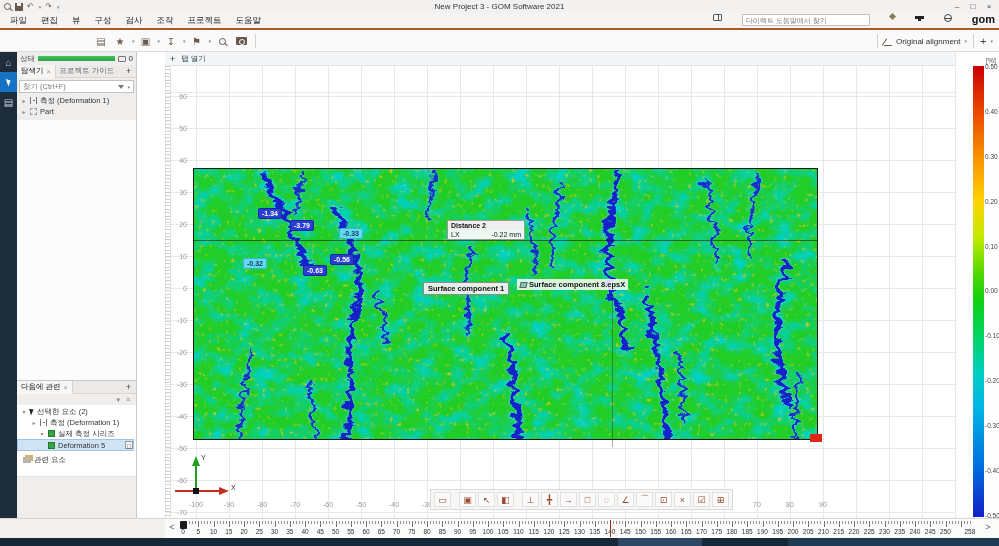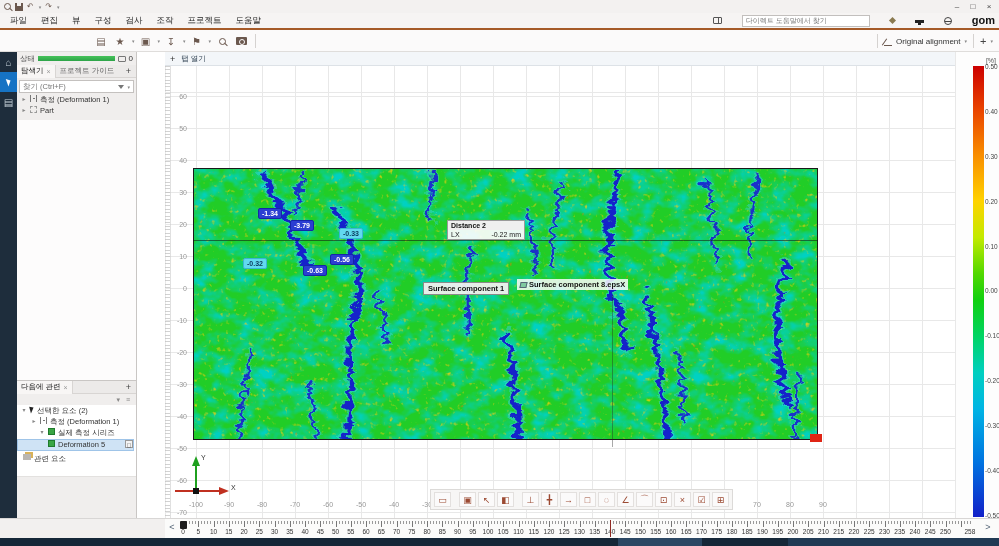--- a/index.html
+++ b/index.html
@@ -14,21 +14,21 @@
 .save-icon{width:8px;height:8px;background:#6b584e;position:relative}
 .save-icon::after{content:"";position:absolute;left:2px;top:0;width:4px;height:3px;background:#f3f1f0}
 .caret{font-size:5px;color:#888;margin-left:1px}
 .win-title{position:absolute;left:0;right:0;text-align:center;font-size:8px;color:#333;pointer-events:none}
 .winctl{position:absolute;right:2px;top:0;display:flex}
 .winctl span{width:16px;height:12px;display:flex;align-items:center;justify-content:center;font-size:8px;color:#444}
 
 .menubar{position:absolute;left:0;top:13px;width:999px;height:15px;background:#f6f4f3;display:flex;align-items:center}
 #menubarItems{display:flex;padding-left:3px}
 .menu-item{padding:0 7px;font-size:8.5px;color:#222;line-height:15px;cursor:default}
-.helparea{position:absolute;right:4px;top:1px;display:flex;align-items:center;gap:20px;height:13px}
+.helparea{position:absolute;right:4px;top:1px;display:flex;gap:20px;height:13px}
 .book-icon{width:9px;height:7px;border:1px solid #555;border-radius:1px;position:relative}
 .book-icon::after{content:"";position:absolute;left:4px;top:0;width:1px;height:5px;background:#555}
 .help-input{width:128px;height:12px;border:1px solid #c2bfbd;background:#fff;font-size:7px;padding:0 3px;color:#666;font-family:inherit}
 .spark-icon{width:5px;height:5px;background:#8a7a50;transform:rotate(45deg)}
 .academy-icon{width:9px;height:3px;background:#222;position:relative;margin-top:2px}
 .academy-icon::after{content:"";position:absolute;left:3px;top:2px;width:3px;height:3px;background:#222}
 .globe-icon{width:8px;height:8px;border:1px solid #444;border-radius:50%;position:relative}
 .globe-icon::after{content:"";position:absolute;left:0;top:3px;width:6px;height:1px;background:#444}
 .brand{font-size:11px;font-weight:bold;color:#111;letter-spacing:0;line-height:11px}
 .accent{position:absolute;left:0;top:28px;width:999px;height:2px;background:#a55a28}
@@ -56,21 +56,21 @@
 .pbar>div{width:100%;height:100%;background:linear-gradient(#46c35a,#2da348)}
 .mon-icon{width:8px;height:6px;border:1px solid #777;border-radius:1px}
 .ex-tabs{height:13px;display:flex;align-items:center;background:#eceae9;border-bottom:1px solid #d8d5d3}
 .ex-tab{padding:0 4px;height:13px;display:flex;align-items:center;gap:3px;font-size:7.5px;color:#666}
 .ex-tab.active{background:#f8f6f5;color:#111;border-right:1px solid #d8d5d3}
 .tab-x{color:#999;font-size:7px}
 .ex-add{margin-left:auto;padding:0 5px;color:#444;font-size:9px}
 .ex-search{margin:2px;height:13px;border:1px solid #c4c1bf;background:#fff;display:flex;align-items:center;padding:0 3px;gap:2px}
 .ex-search input{flex:1;border:0;outline:0;font-size:7.5px;color:#666;font-family:inherit;min-width:0}
 .funnel{width:0;height:0;border-left:3px solid transparent;border-right:3px solid transparent;border-top:4px solid #777}
-.trow{height:11px;display:flex;gap:3px;font-size:7.5px;color:#333}
+.trow{height:11px;display:flex;align-items:center;gap:3px;font-size:7.5px;color:#333}
 .arr{color:#888;font-size:6px;width:6px;text-align:center}
 .meas-ic{width:7px;height:7px;border-left:1px solid #777;border-right:1px solid #777;position:relative}
 .meas-ic::after{content:"";position:absolute;left:2px;top:3px;width:2px;height:1px;background:#777}
 .part-ic{width:7px;height:7px;border:1px dashed #999}
 .ex-body{position:absolute;left:0;top:68px;right:0;bottom:138px;background:#fdfcfc}
 
 .related{position:absolute;left:0;bottom:0;right:0;height:138px;background:#f0eeed;border-top:1px solid #c9c6c4}
 .rp-tools{height:11px;display:flex;justify-content:flex-end;align-items:center;gap:6px;padding:0 6px;color:#888;font-size:7px}
 .rp-tree{background:#fff;padding-top:1px;min-height:72px;border-bottom:1px solid #e3e1df}
 .ptr-ic{width:0;height:0;border-left:4px solid #222;border-top:2px solid transparent;border-bottom:5px solid transparent;transform:rotate(-15deg)}
@@ -129,20 +129,21 @@
 
   <div class="titlebar">
     <div id="quickIcons">
         <span class="qa-icon magnifier-icon"></span>
         <span class="qa-icon save-icon"></span>
         <span class="qa-icon undo-icon">↶</span>
         <span class="caret">▾</span>
         <span class="qa-icon redo-icon">↷</span>
         <span class="caret">▾</span>
       </div>
+    <div class="win-title">New Project 3 - GOM Software 2021</div>
     <div class="winctl" id="winCtl">
         <span>–</span>
         <span>□</span>
         <span>×</span>
       </div>
   </div>
 
   <div class="menubar">
     <div id="menubarItems">
         <span class="menu-item">파일</span>

